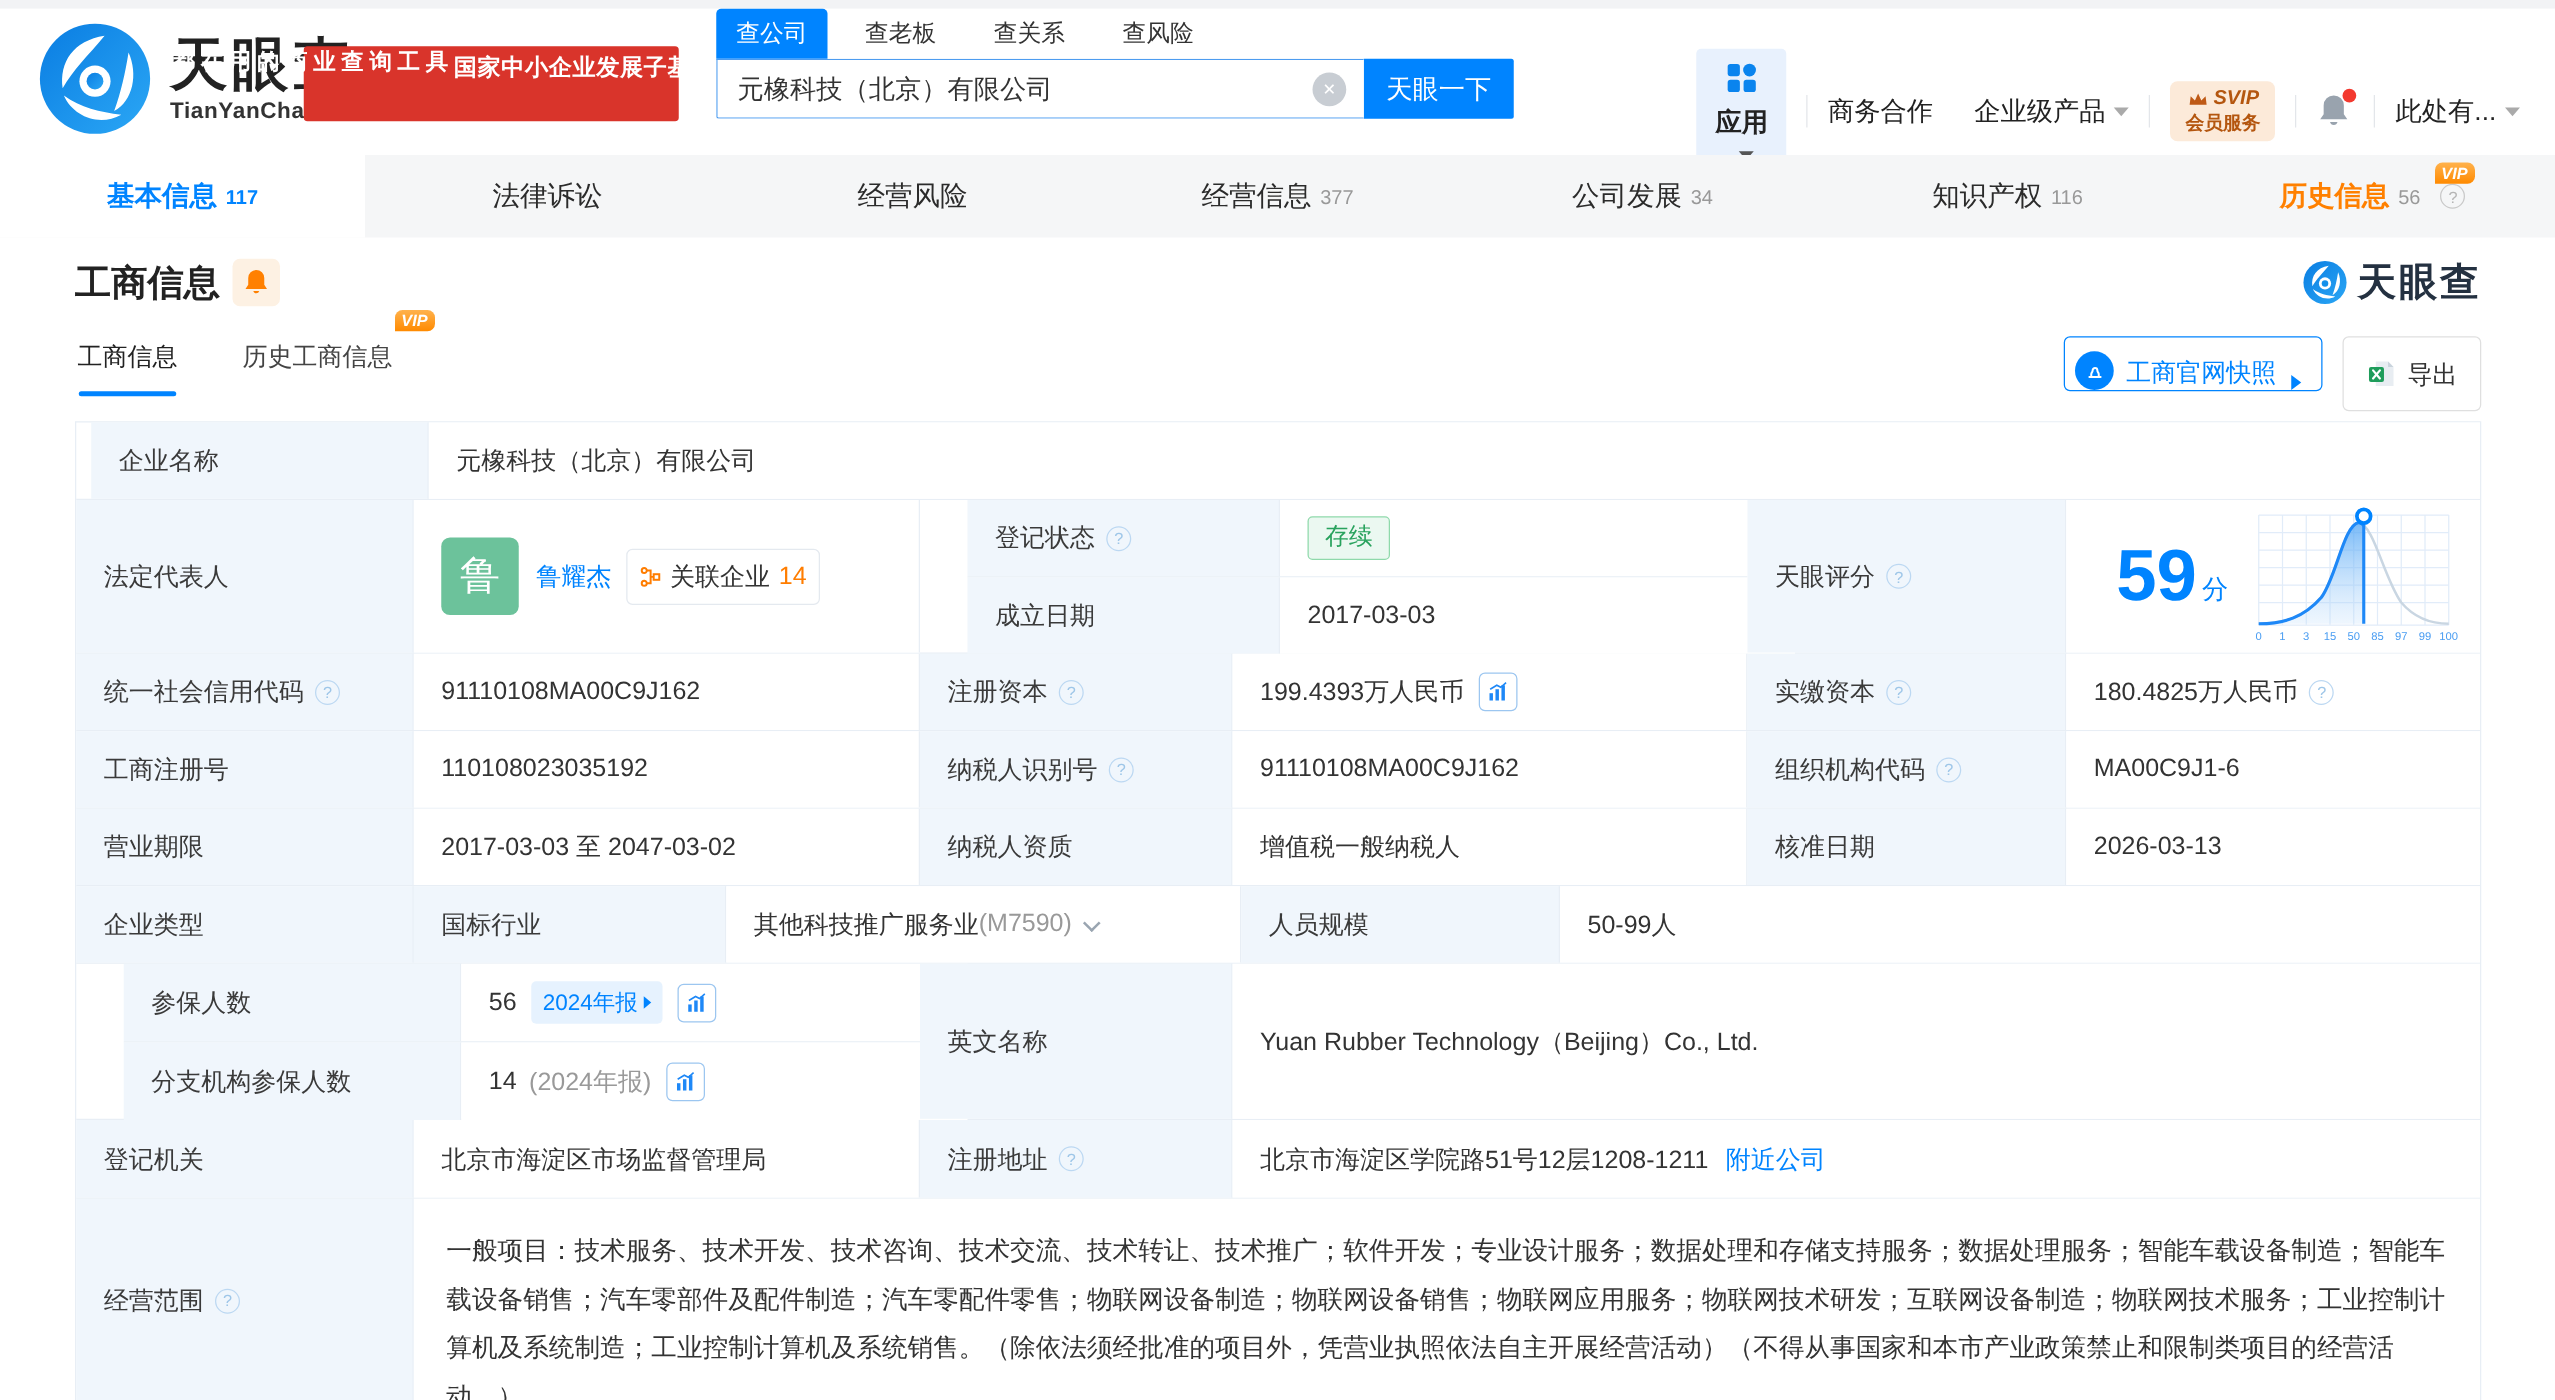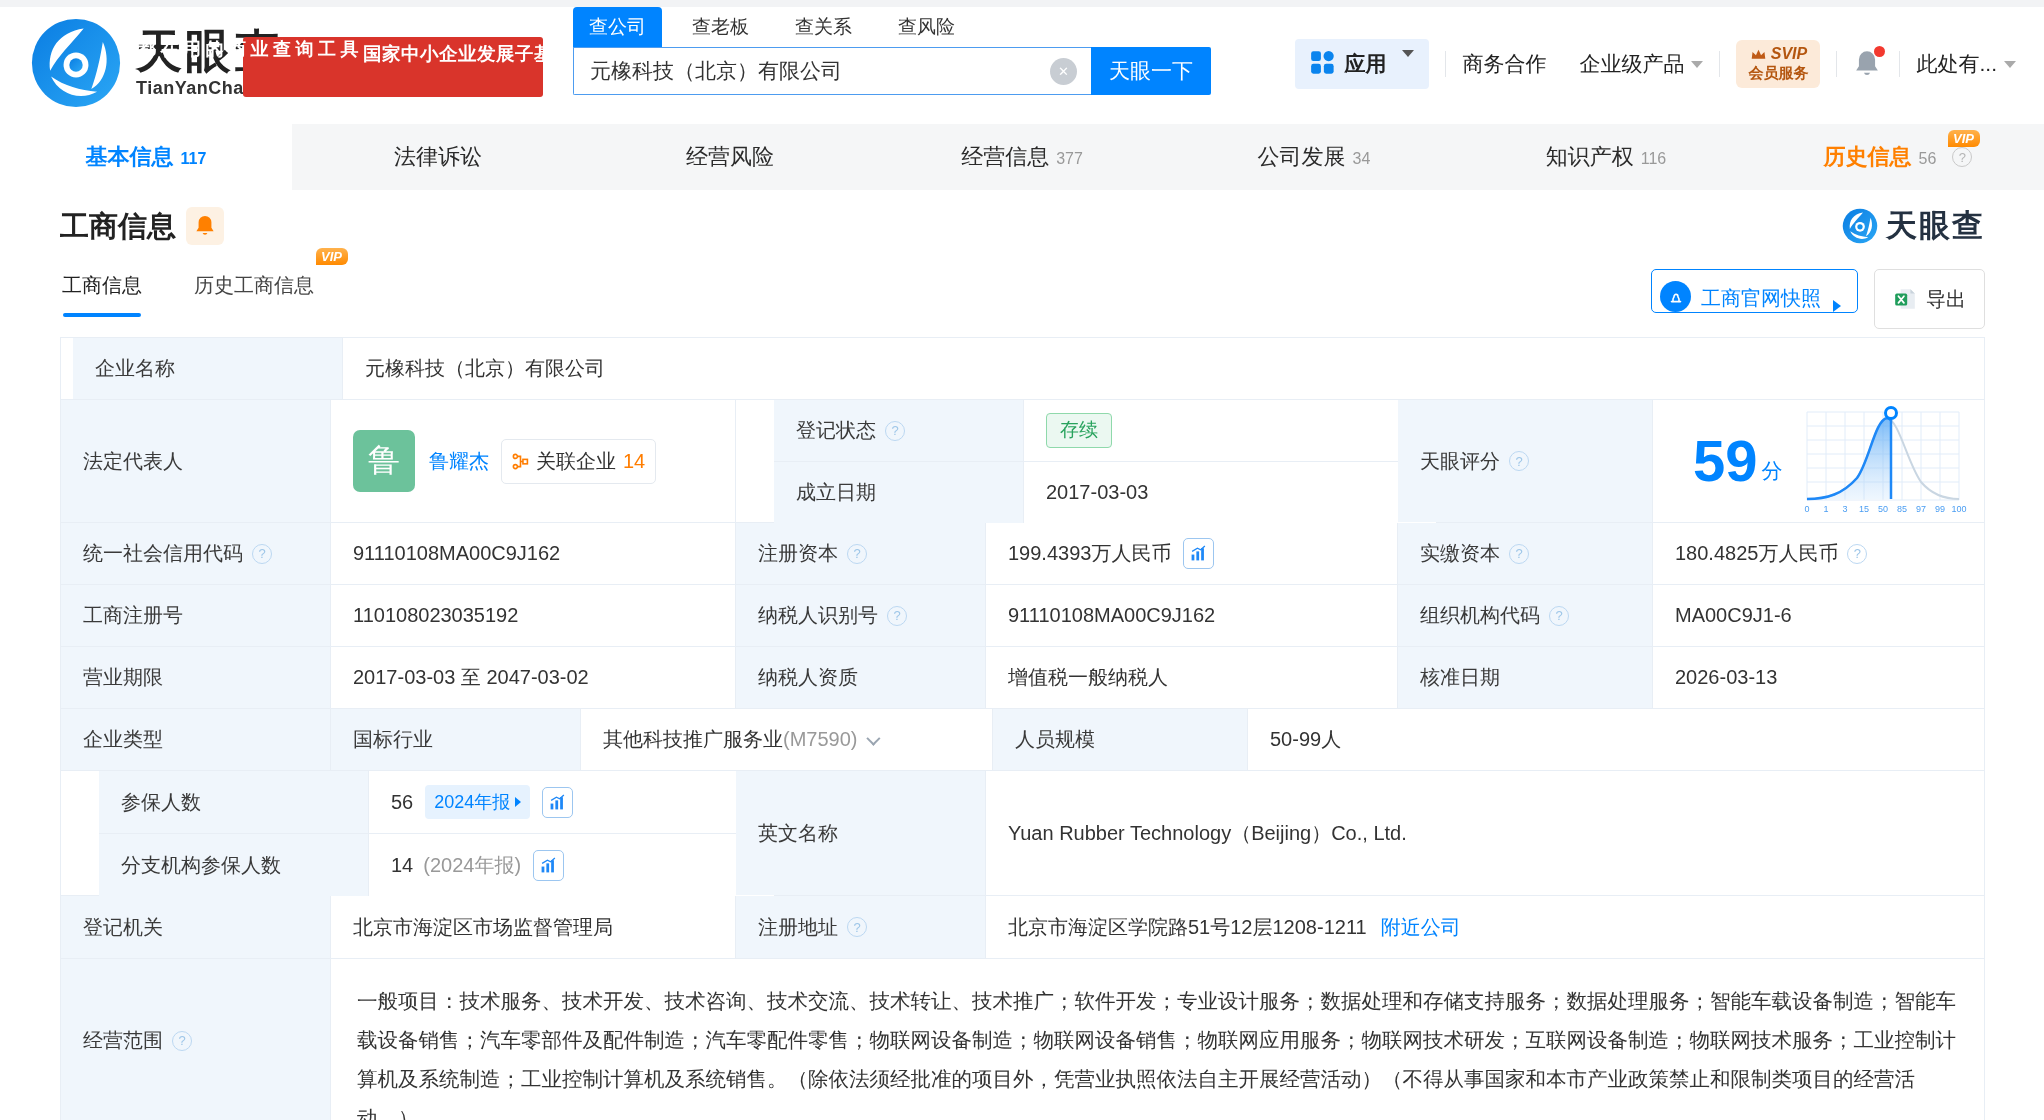--- a/index.html
+++ b/index.html
@@ -32,22 +32,22 @@
   .search-row input { width:518px; height:48px; border:1px solid #4d9cf0; border-right:none;
     border-radius:0 0 0 2px; font-size:21px; padding:0 54px 0 16px; color:#333; outline:none;
     font-family:inherit; }
   .clear-btn { position:absolute; right:14px; top:11px; width:27px; height:27px; border-radius:50%;
     background:#c8cdd3; display:flex; align-items:center; justify-content:center; cursor:pointer; }
   .clear-btn::before { content:"✕"; color:#fff; font-size:13px; }
   .search-btn { width:120px; height:48px; background:#0084ff; color:#fff; border:none;
     font-size:21px; border-radius:0 2px 2px 0; cursor:pointer; font-family:inherit; }
 
   .top-right { position:absolute; right:28px; top:32px; display:flex; align-items:center; }
-  .apps-btn { display:flex; align-items:flex-start; gap:9px; background:#e8f1fd; border-radius:4px;
-    padding:11px 15px; cursor:pointer; }
+  .apps-btn { display:flex; align-items:center; gap:9px; background:#e8f1fd; border-radius:4px;
+    padding:11px 15px; cursor:pointer;flex-direction:column; }
   .apps-btn .lbl { font-size:21px; font-weight:bold; color:#222; }
   .caret { width:0; height:0; border-left:6px solid transparent; border-right:6px solid transparent;
     border-top:7px solid #555; display:inline-block; margin-left:7px; }
   .caret.lt { border-top-color:#aaa; }
   .v-div { width:1px; height:26px; background:#e3e6ea; margin:0 16px; }
   .top-link { font-size:21px; color:#222; cursor:pointer; white-space:nowrap; display:flex; align-items:center; }
   .svip { background:#fcead9; border-radius:6px; padding:5px 12px; text-align:center; cursor:pointer; }
   .svip .l1 { font-size:16px; font-weight:bold; font-style:italic; color:#b4560f; display:flex; align-items:center; gap:4px; justify-content:center; }
   .svip .l2 { font-size:15px; font-weight:bold; color:#b4560f; margin-top:1px; }
   .bell-wrap { position:relative; width:30px; height:30px; cursor:pointer; }

